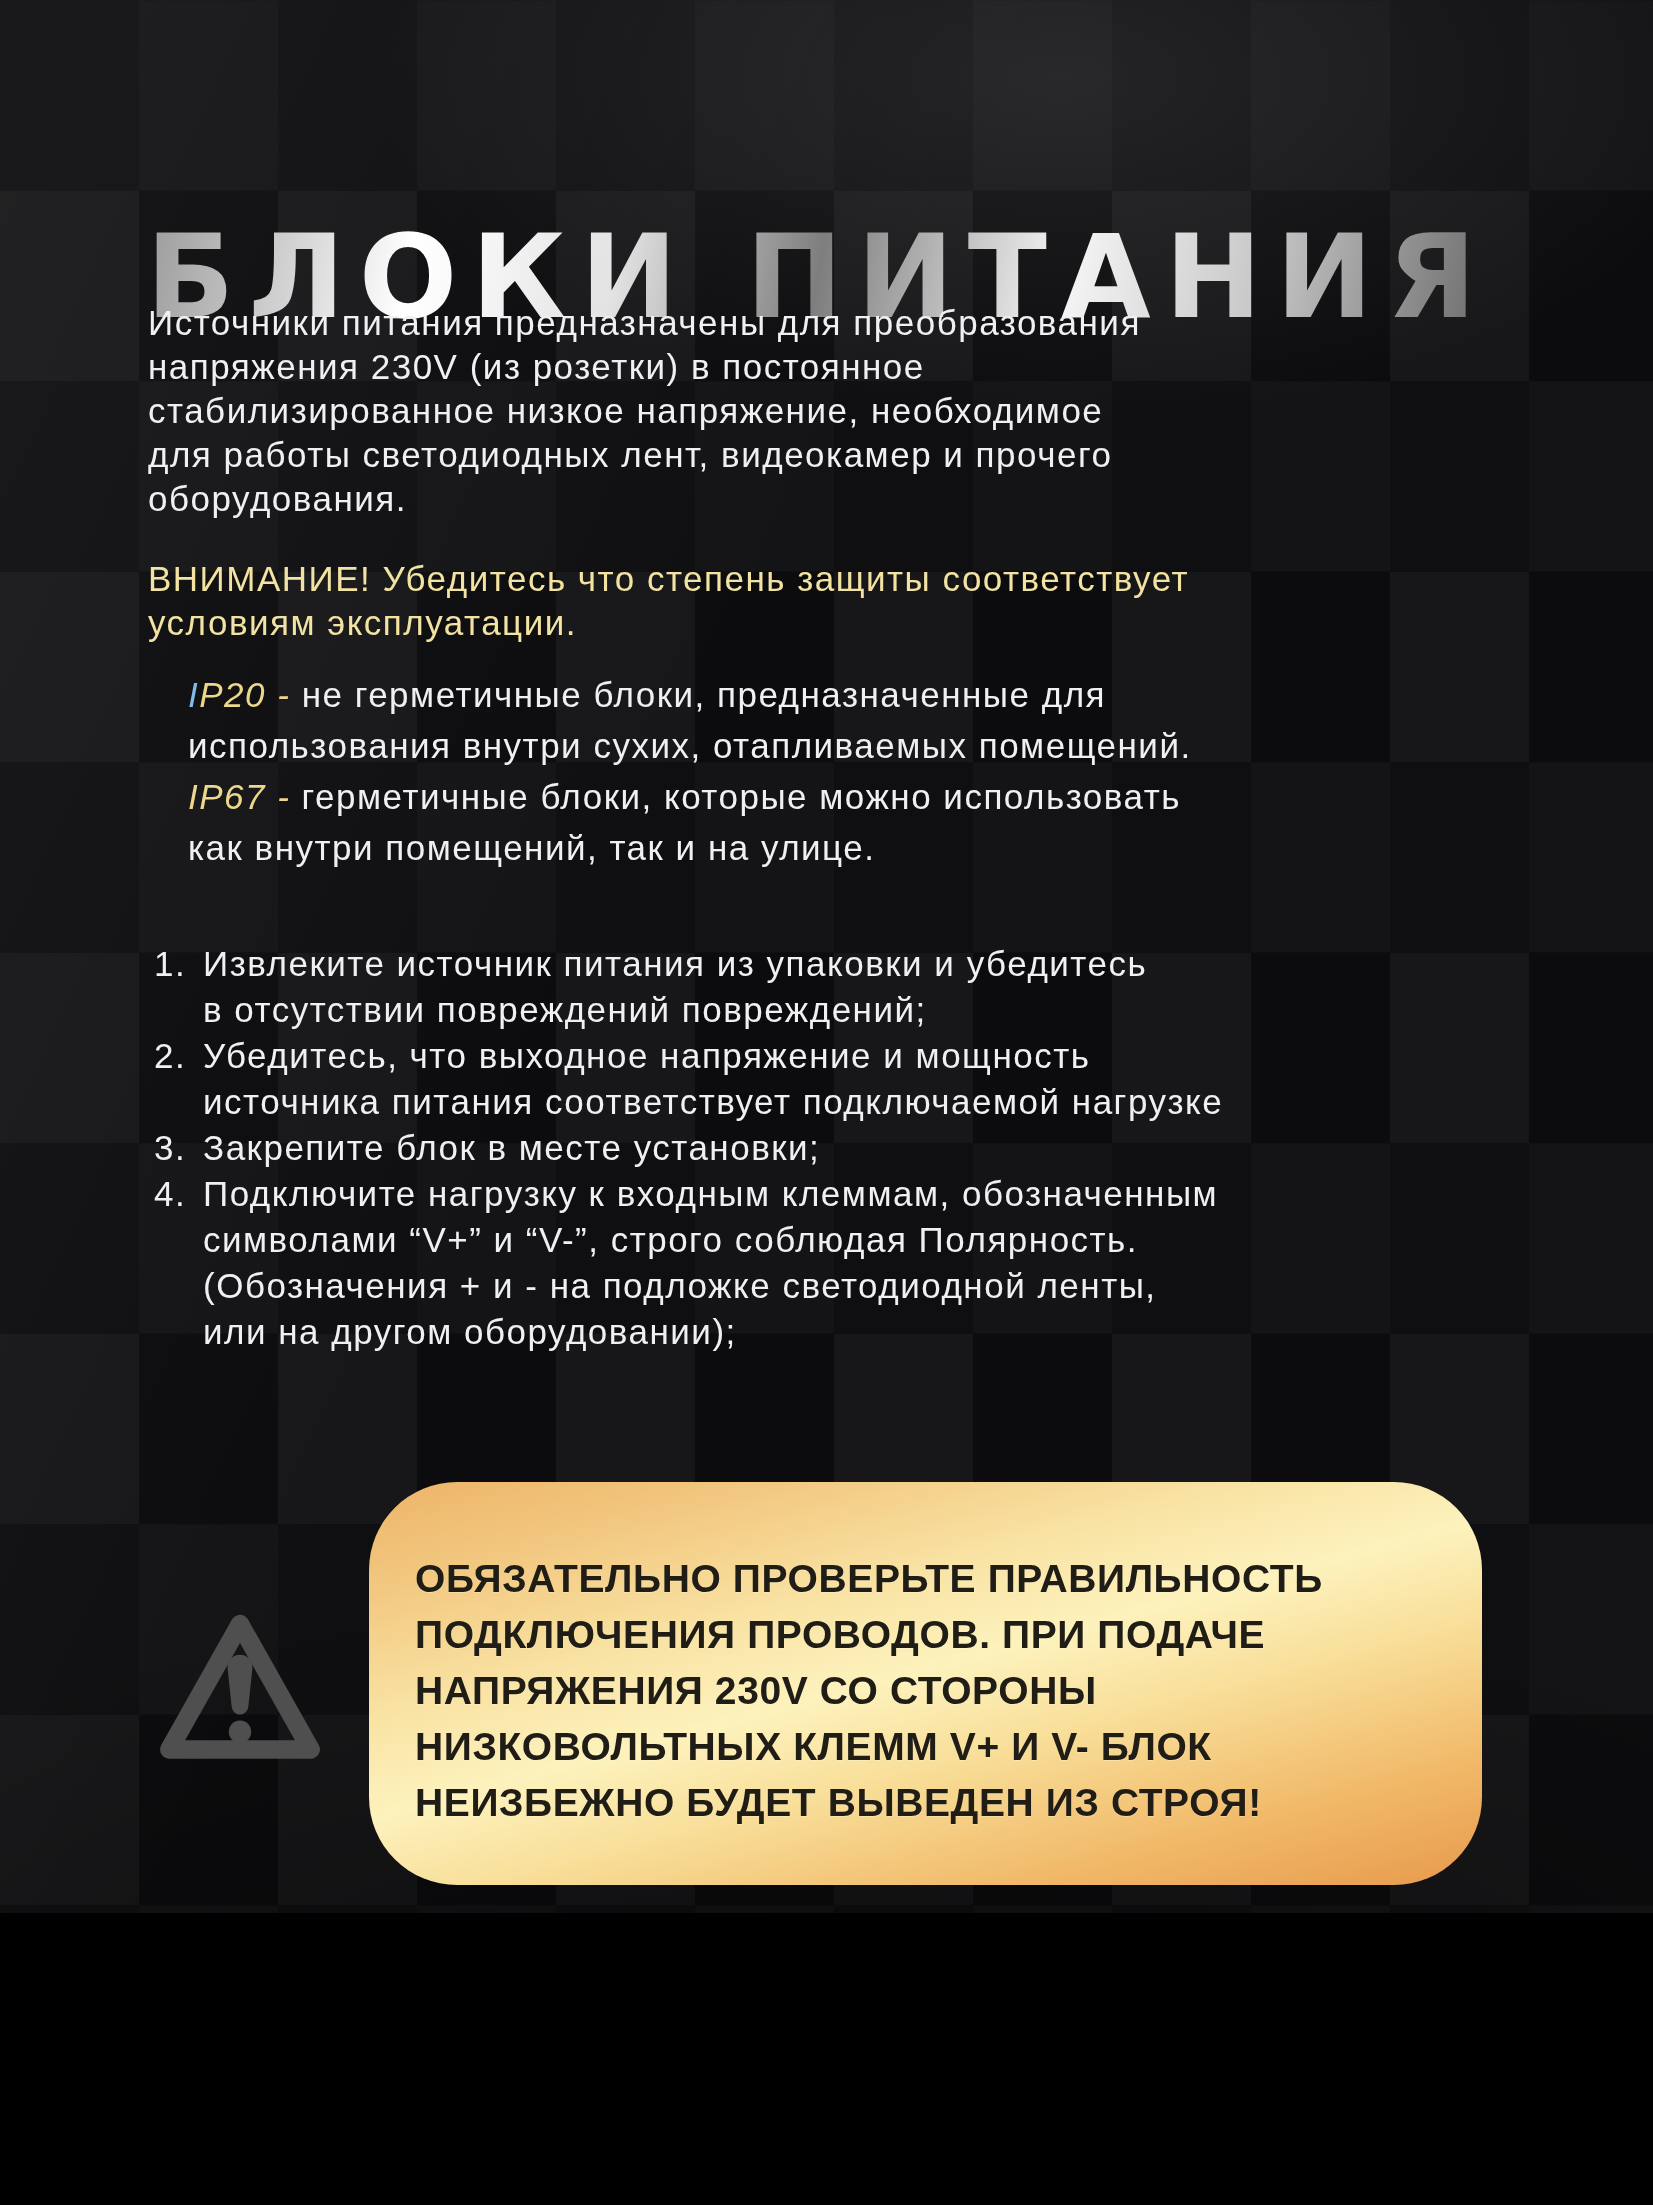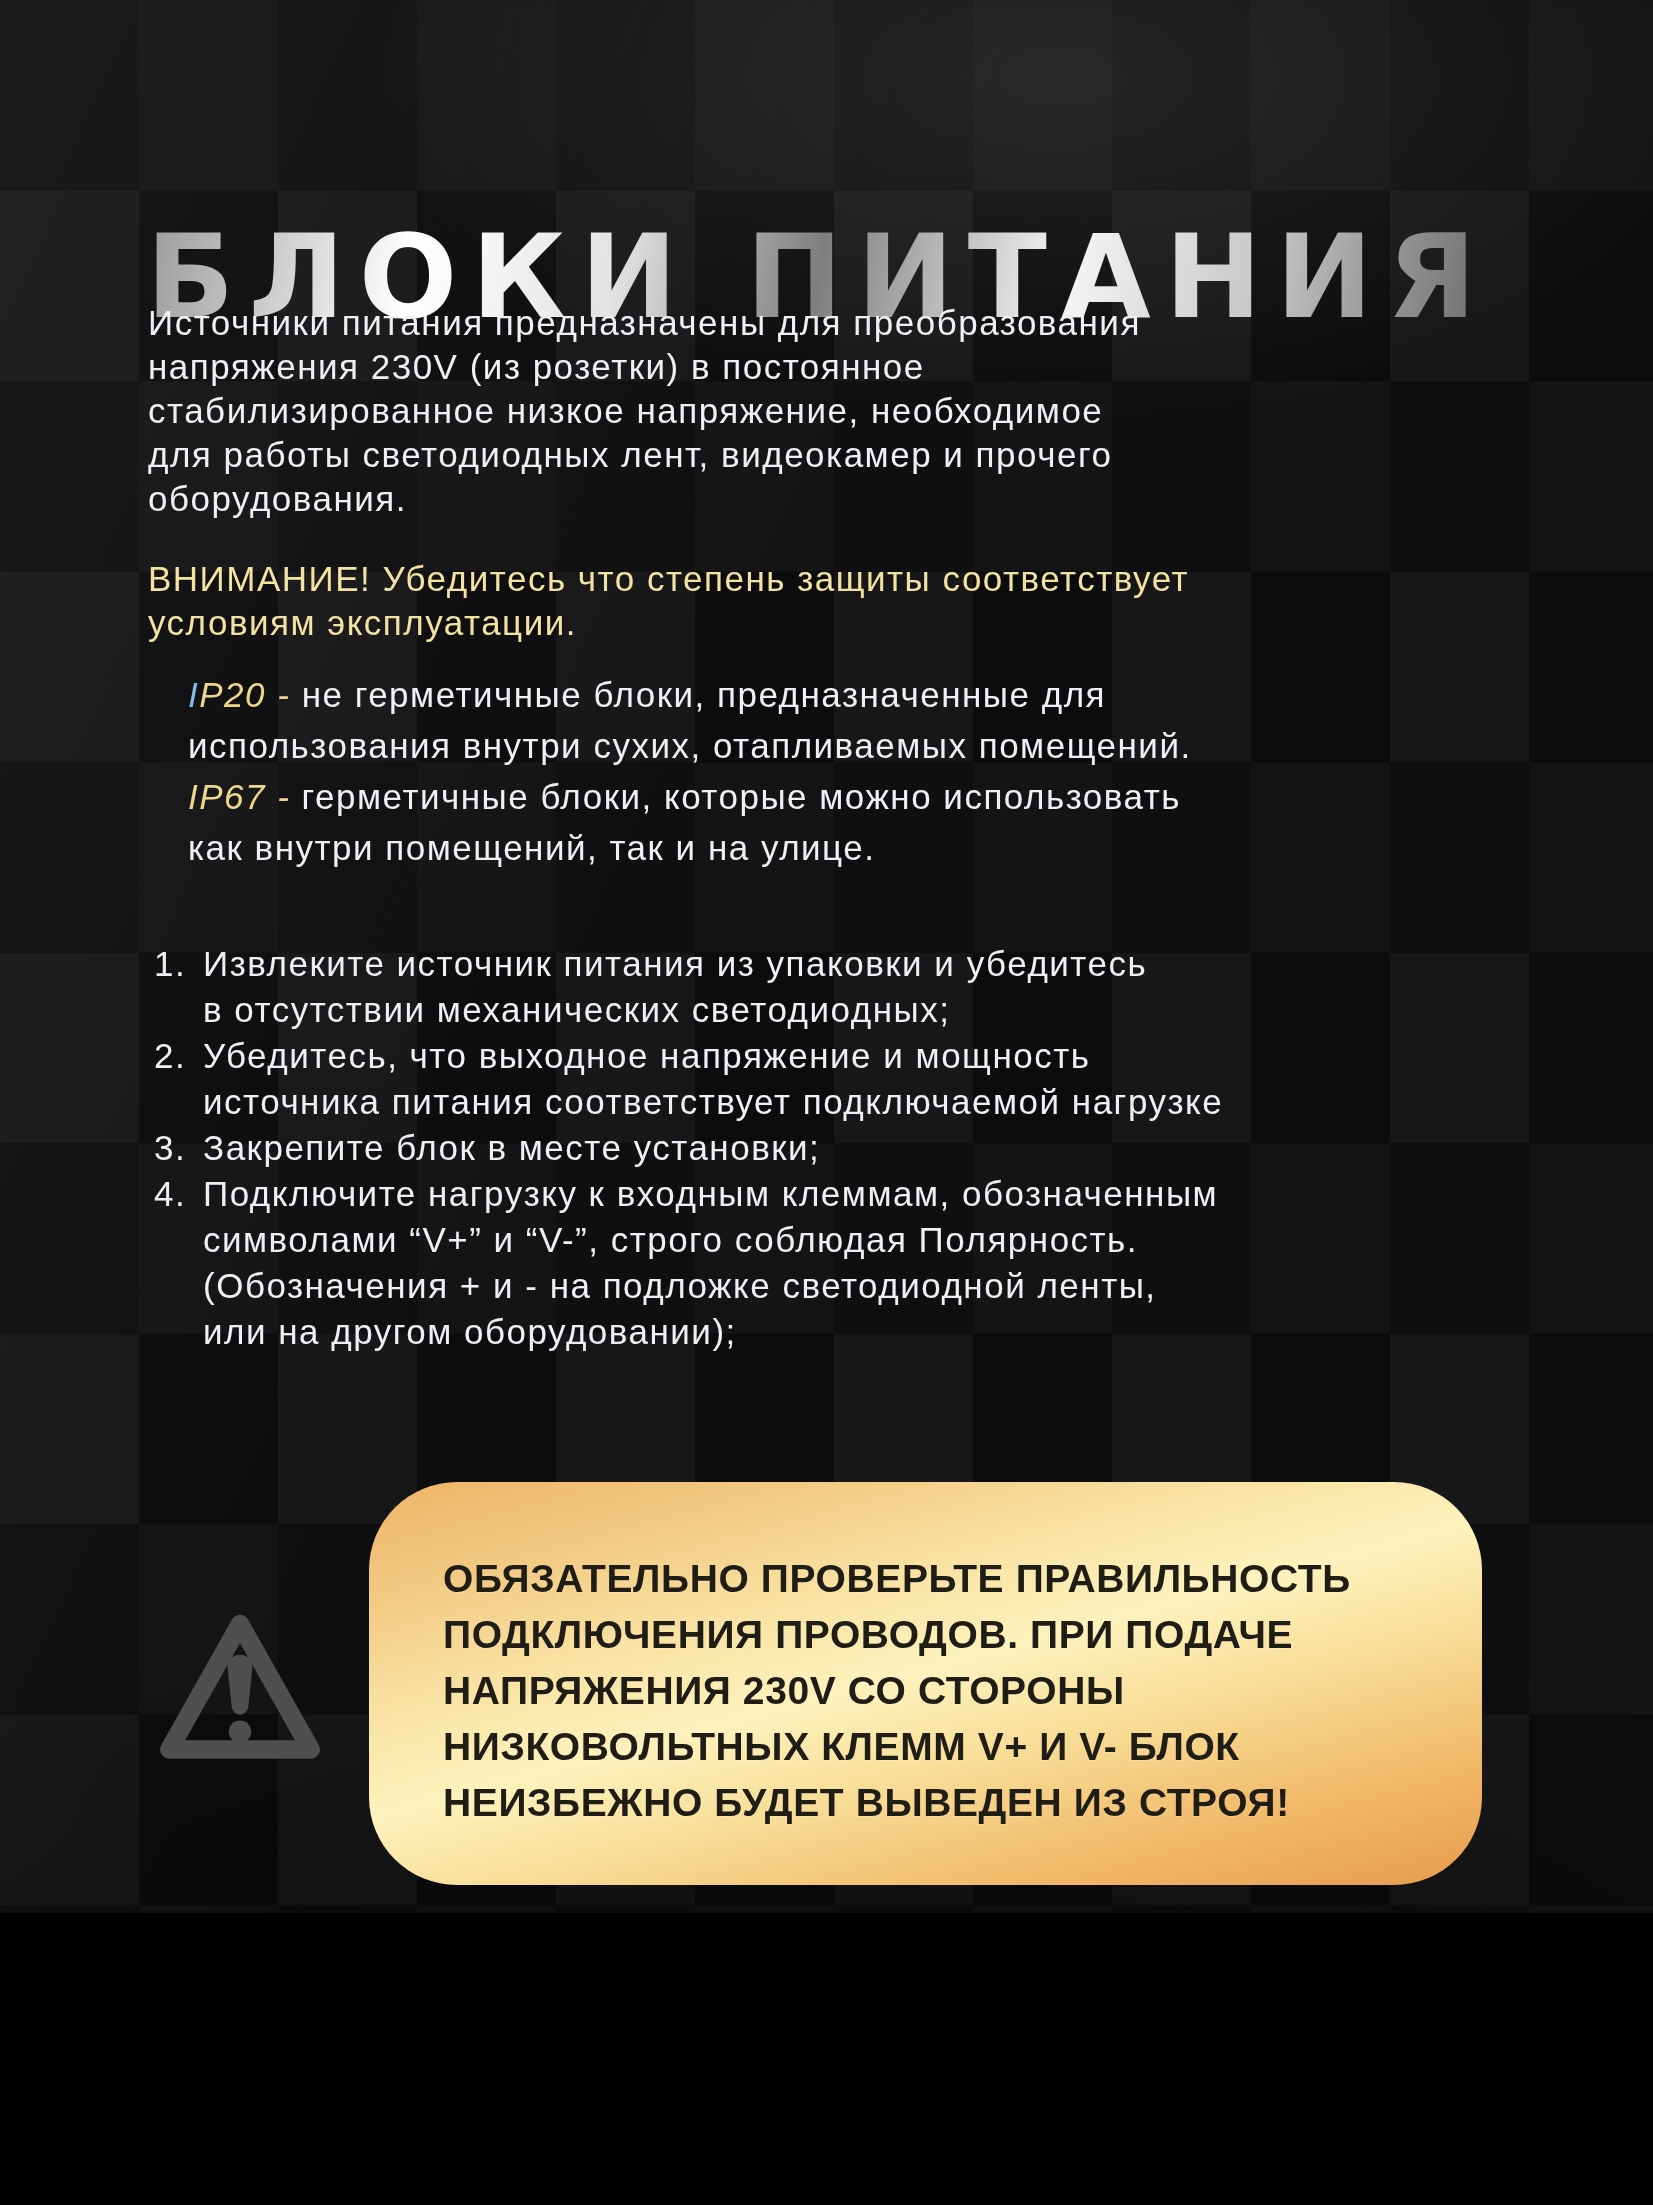--- a/index.html
+++ b/index.html
@@ -56,21 +56,21 @@
   .step{display:flex;align-items:flex-start;}
   .step-num{flex:0 0 49px;}
   .step-lines{flex:1;}
   .goldbox{
     position:absolute;left:369px;top:1482px;width:1113px;height:403px;
     border-radius:88px;
     background:linear-gradient(165deg,
       #edb468 0%, #f2c77f 15%, #f9e3a4 34%, #fdf2bd 48%,
       #f8dd97 63%, #f1b969 82%, #e89a4d 100%);
     box-sizing:border-box;
-    padding:69px 47px 0 74px;
+    padding:69px 47px 0 46px;
   }
   .gb-line{
     font-size:39px;line-height:56px;font-weight:700;
     color:#201c16;letter-spacing:0.6px;
     text-shadow:0 1.2px 0.6px rgba(255,248,214,0.35);
     white-space:nowrap;
   }
   .warn-triangle{position:absolute;left:143px;top:1600px;width:194px;height:180px;}
   .logo{position:absolute;left:1330px;top:2045px;display:flex;align-items:center;}
   .logo-sphere{
@@ -111,21 +111,21 @@
     <div>использования внутри сухих, отапливаемых помещений.</div>
     <div><span class="ip-gold">IP67 - </span><span>герметичные блоки, которые можно использовать</span></div>
     <div>как внутри помещений, так и на улице.</div>
   </div>
 
   <div class="steps">
     <div class="step">
       <span class="step-num">1.</span>
       <span class="step-lines">
         <div>Извлеките источник питания из упаковки и убедитесь</div>
-        <div>в отсутствии механических светодиодных;</div>
+        <div>в отсутствии повреждений повреждений;</div>
       </span>
     </div>
     <div class="step">
       <span class="step-num">2.</span>
       <span class="step-lines">
         <div>Убедитесь, что выходное напряжение и мощность</div>
         <div>источника питания соответствует подключаемой нагрузке</div>
       </span>
     </div>
     <div class="step">

